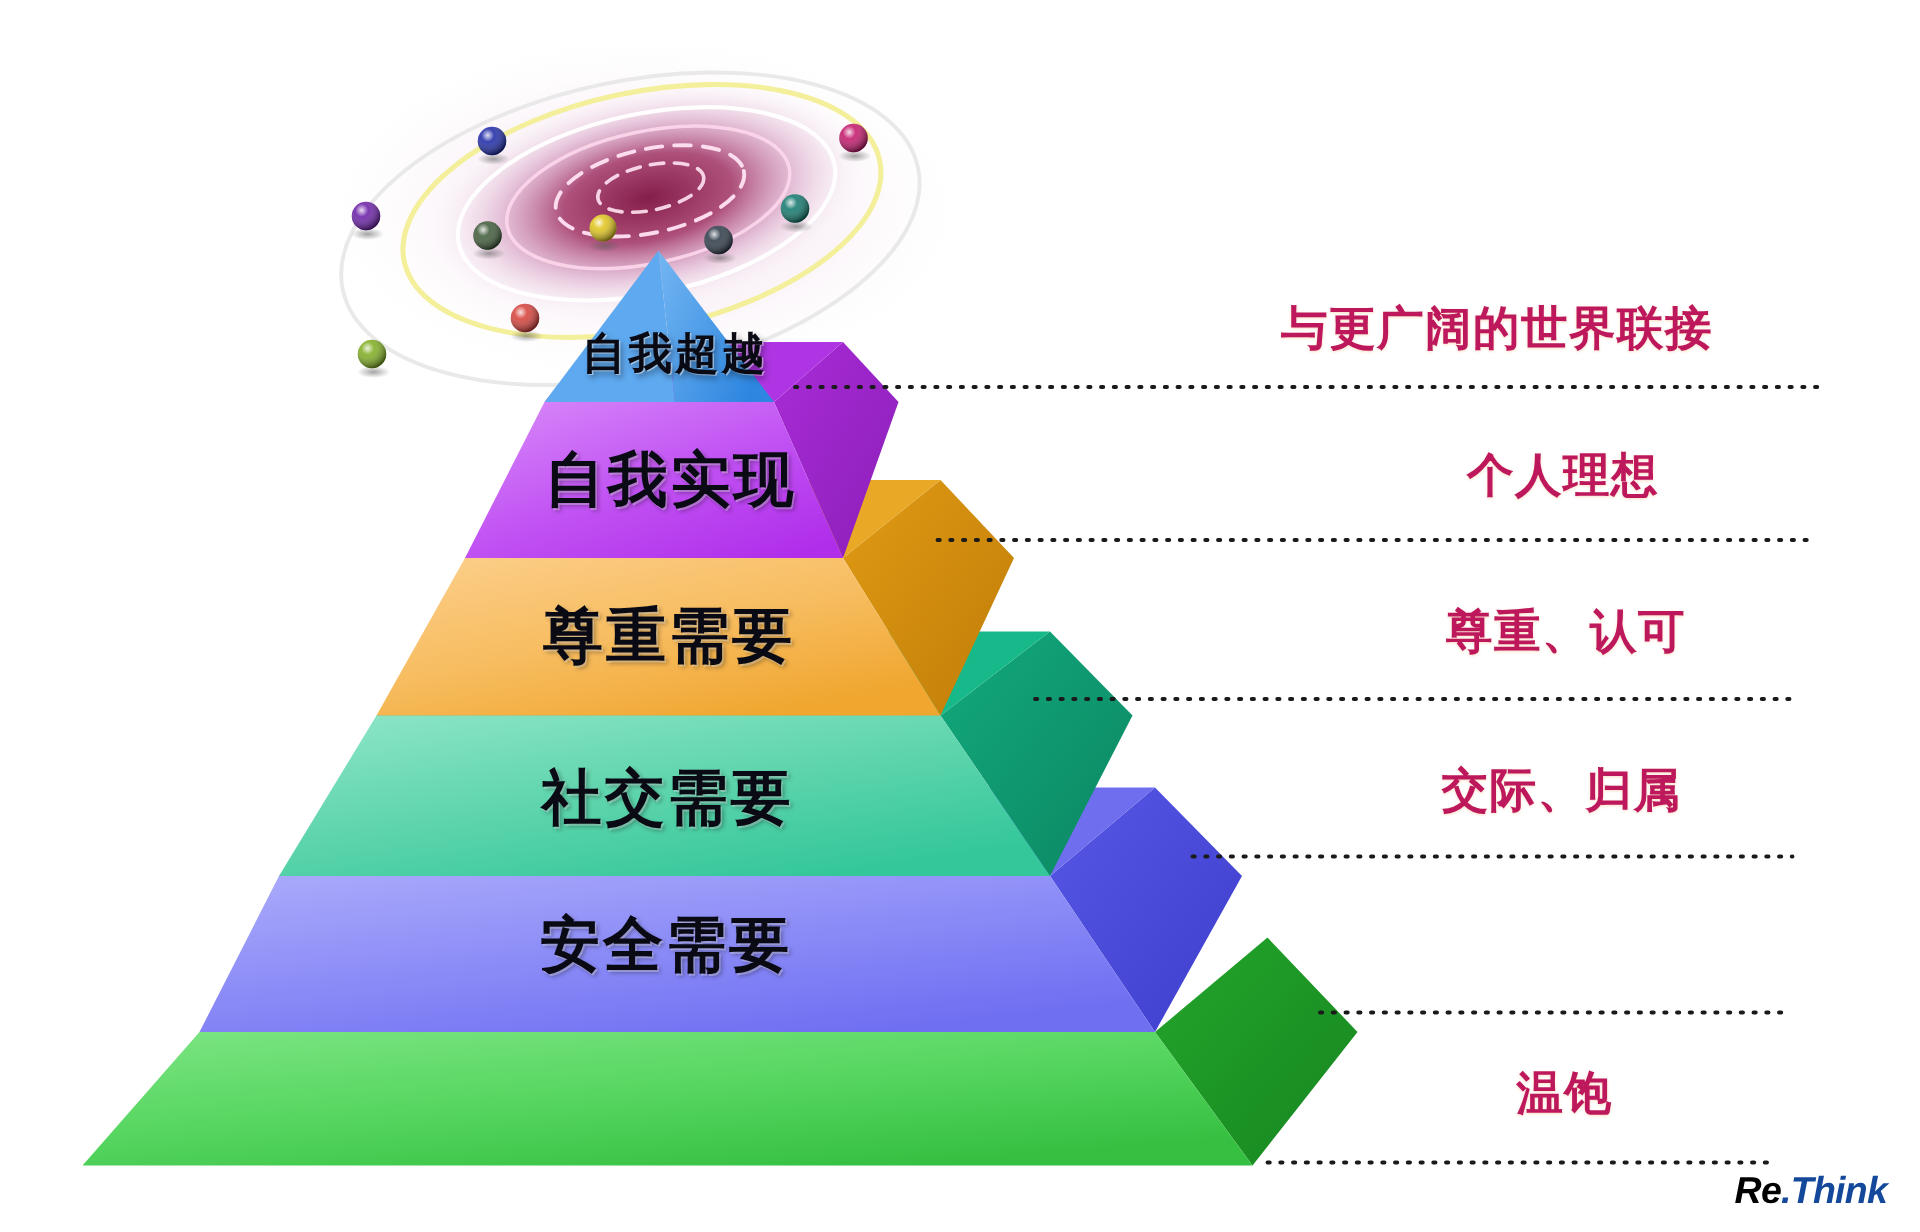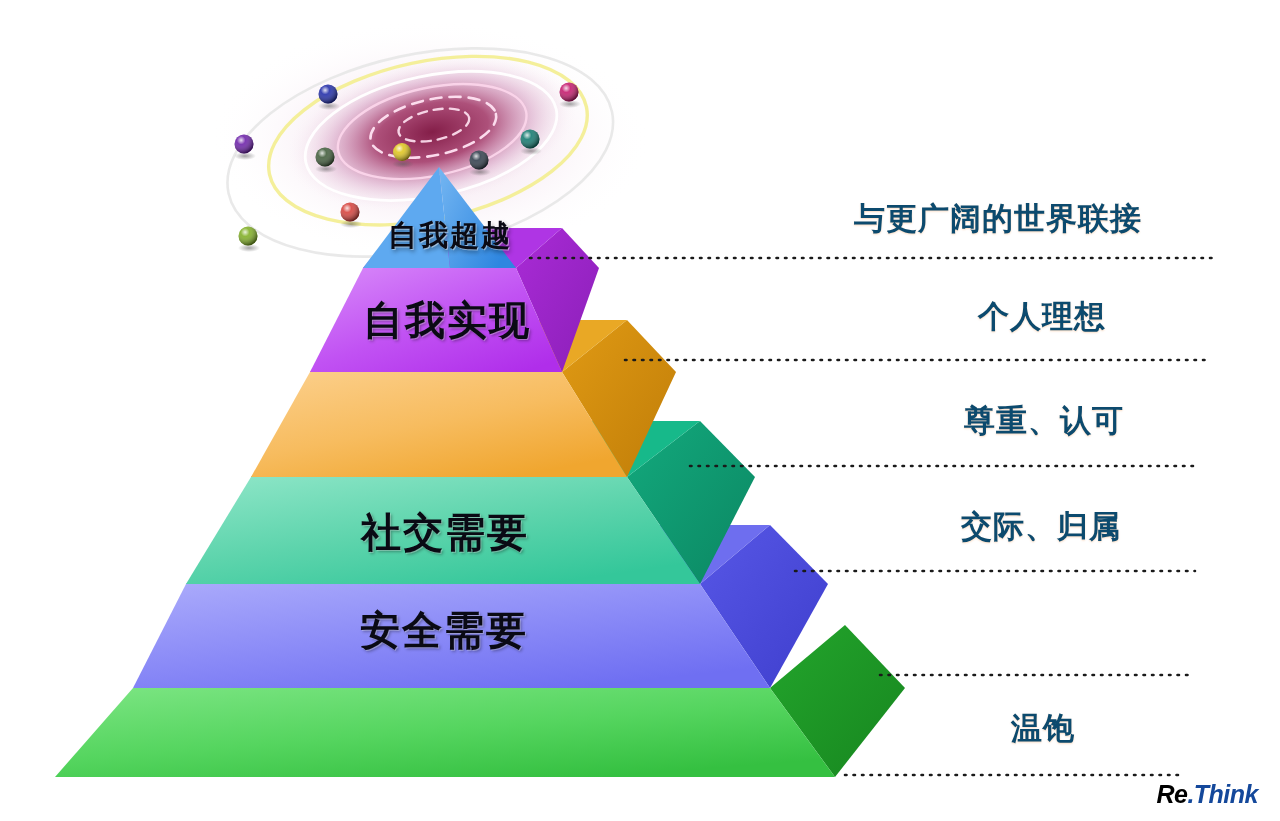--- a/index.html
+++ b/index.html
@@ -27,21 +27,21 @@
     pointer-events:none;
   }
   .tier-label.apex{
     font-size:29px;
     text-shadow:1px 1px 0 rgba(255,255,255,.45), 2px 3px 4px rgba(0,0,0,.38);
   }
 
   
   .caption{
     position:absolute;
-    color:#0c4a6e;
+    color:#be185d;
     font-weight:bold;
     font-size:31px;
     letter-spacing:1px;
     white-space:nowrap;
     transform:translate(-50%,-50%);
     text-shadow:0 1px 2px rgba(237,125,35,.28);
   }
 
   
   #logo{
@@ -248,20 +248,21 @@
       <line x1="795" y1="571" x2="1195" y2="571"></line>
       <line x1="880" y1="675" x2="1190" y2="675"></line>
       <line x1="845" y1="775" x2="1185" y2="775"></line>
     </g>
   </svg>
 
   <div class="tier-label apex" style="left:450px;top:236px;z-index:6">自我超越</div>
 
   <div class="tier-label" style="left:447px;top:320px;z-index:6">自我实现</div>
 
+  <div class="tier-label" style="left:446px;top:424px;z-index:6">尊重需要</div>
 
   <div class="tier-label" style="left:445px;top:532px;z-index:6">社交需要</div>
 
   <div class="tier-label" style="left:444px;top:630px;z-index:6">安全需要</div>
 
 
   <div class="caption" style="left:998px;top:219px;z-index:6">与更广阔的世界联接</div>
 
   <div class="caption" style="left:1042px;top:317px;z-index:6">个人理想</div>
 

